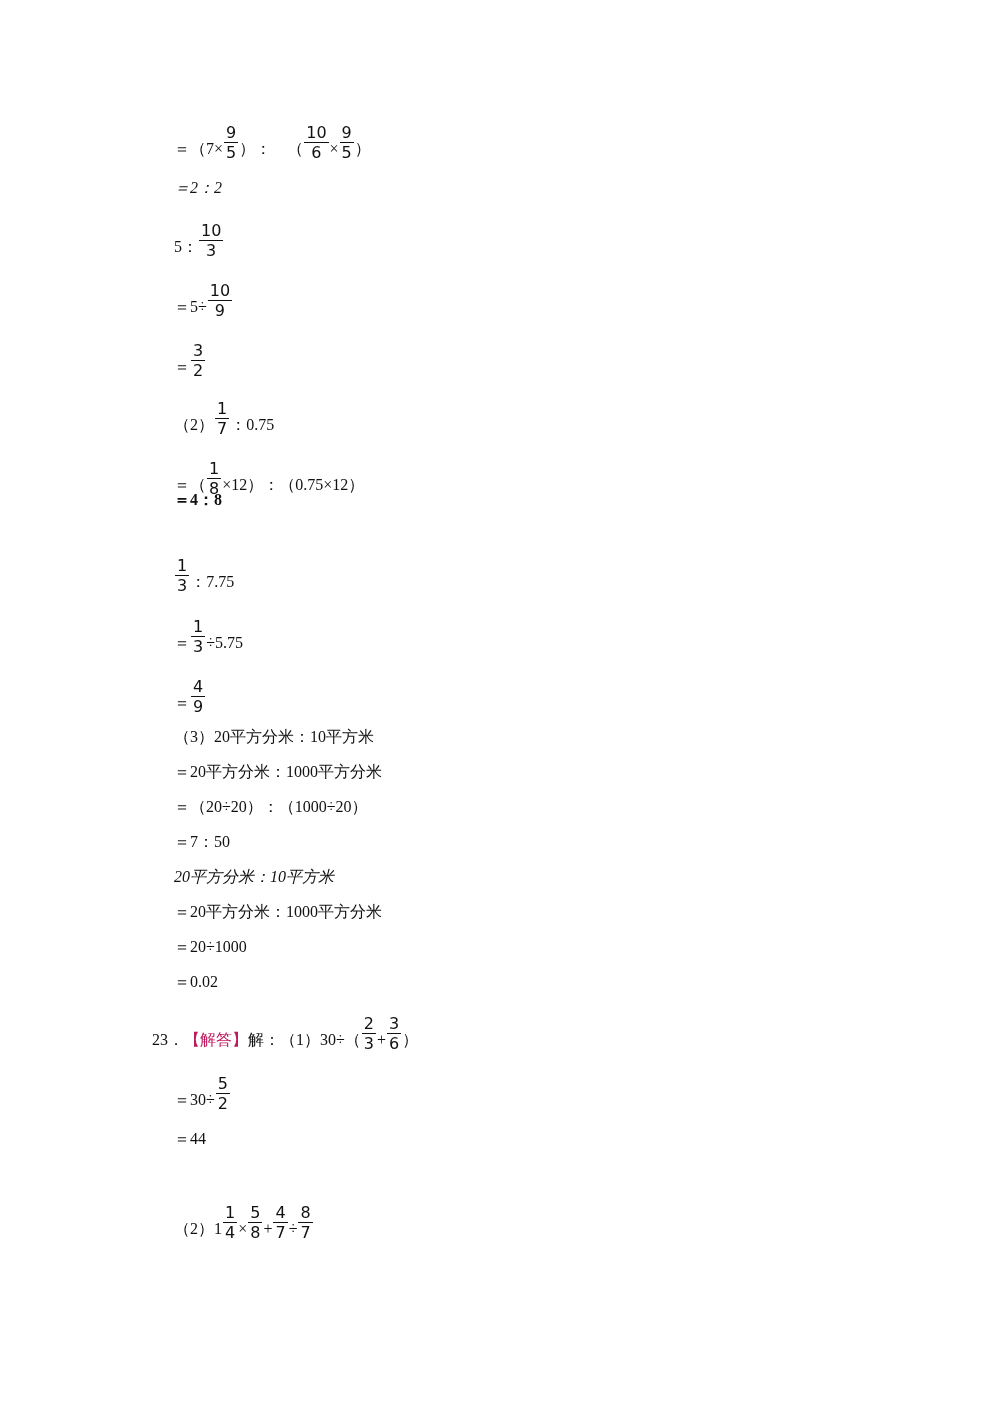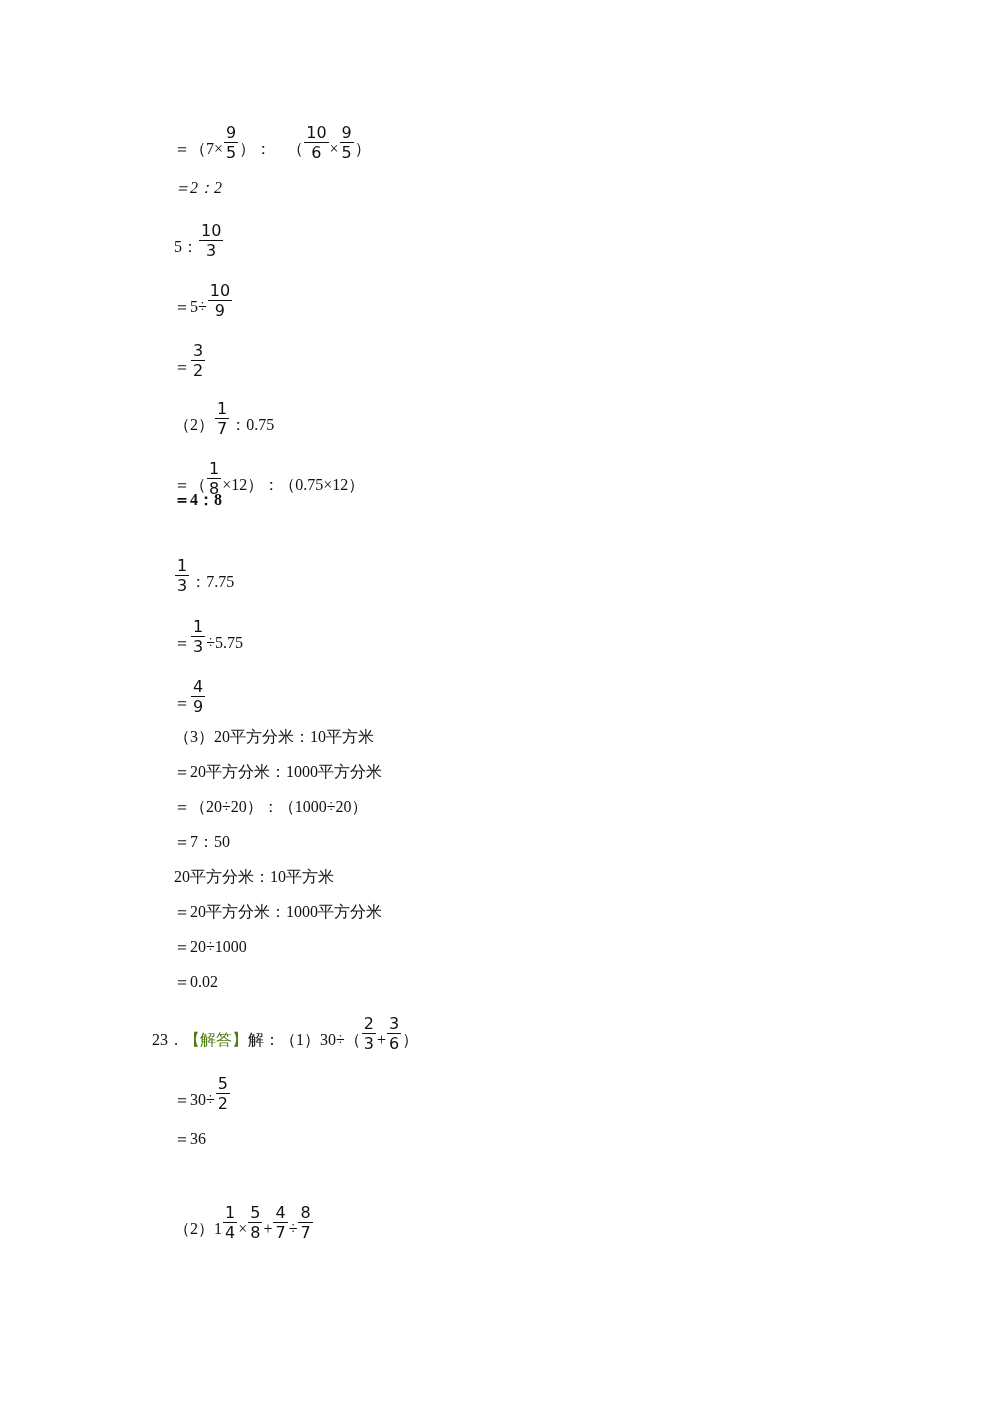--- a/index.html
+++ b/index.html
@@ -6,21 +6,21 @@
   body { width: 1000px; height: 1415px; position: relative; overflow: hidden;
          font-family: "Liberation Serif", "DejaVu Serif", serif; color: #111; }
   .line { position: absolute; left: 0; height: 24px; font-size: 16px; line-height: 20px;
           white-space: nowrap; display: flex; align-items: flex-end; }
   .t { display: inline-block; }
   .frac { display: inline-flex; flex-direction: column; align-items: center;
           font-family: "DejaVu Sans", sans-serif; font-size: 16px; line-height: 17px;
           margin: 0 1px; position: relative; top: 2px; }
   .frac .num { padding: 0 2px 1px 2px; border-bottom: 1.6px solid #111; }
   .frac .den { padding: 1px 2px 0 2px; }
-  .blue { color: #4d7c0f; margin-top: 44px; }
+  .blue { color: #be185d; margin-top: 44px; }
 </style>
 </head>
 <body>
 
 <div id="doc">
     <div class="line" style="top: 135px; left: 174px;">
       <span class="t">＝（7×</span>
       <span class="frac">
         <span class="num">9</span>
         <span class="den">5</span>
@@ -108,21 +108,21 @@
     </div>
     <div class="line" style="top: 758px; left: 174px;">
       <span class="t">＝20平方分米：1000平方分米</span>
     </div>
     <div class="line" style="top: 793px; left: 174px; align-items: flex-end;">
       <span class="t">＝（20÷20）：（1000÷20）</span>
     </div>
     <div class="line" style="top: 828px; left: 174px; align-items: flex-end;">
       <span class="t">＝7：50</span>
     </div>
-    <div class="line" style="top: 863px; left: 174px;">
+    <div class="line" style="top: 863px; left: 174px; font-style: italic;">
       <span class="t">20平方分米：10平方米</span>
     </div>
     <div class="line" style="top: 898px; left: 174px;">
       <span class="t">＝20平方分米：1000平方分米</span>
     </div>
     <div class="line" style="top: 933px; left: 174px; font-family: Liberation Serif, serif;">
       <span class="t">＝20÷1000</span>
     </div>
     <div class="line" style="top: 968px; left: 174px; justify-content: center;">
       <span class="t">＝0.02</span>
@@ -143,21 +143,21 @@
       <span class="t">）</span>
     </div>
     <div class="line" style="top: 1086px; left: 174px;">
       <span class="t">＝30÷</span>
       <span class="frac">
         <span class="num">5</span>
         <span class="den">2</span>
       </span>
     </div>
     <div class="line" style="top: 1125px; left: 174px;">
-      <span class="t">＝36</span>
+      <span class="t">＝44</span>
     </div>
     <div class="line" style="top: 1215px; left: 174px;">
       <span class="t">（2）1</span>
       <span class="frac">
         <span class="num">1</span>
         <span class="den">4</span>
       </span>
       <span class="t">×</span>
       <span class="frac">
         <span class="num">5</span>

